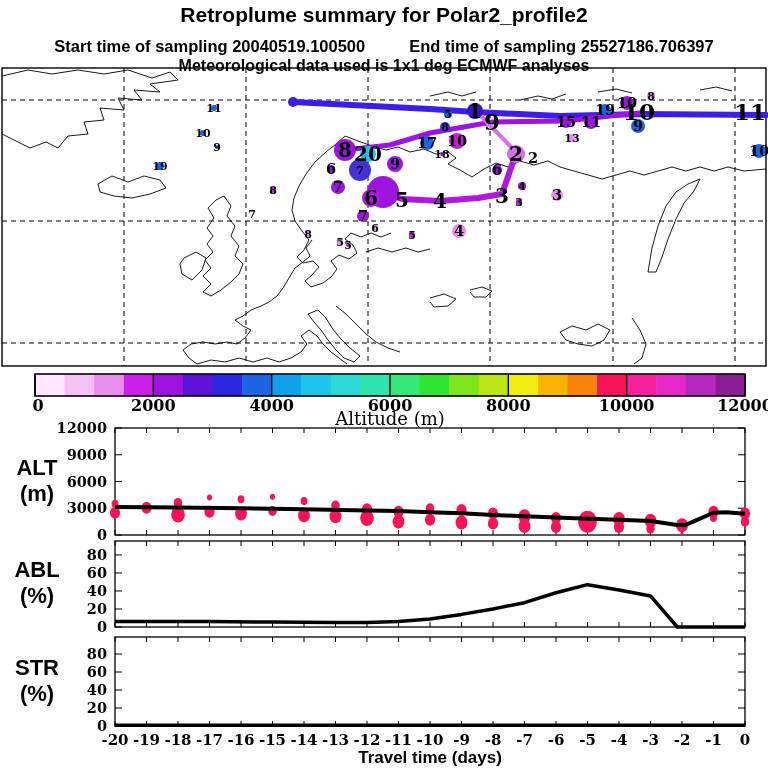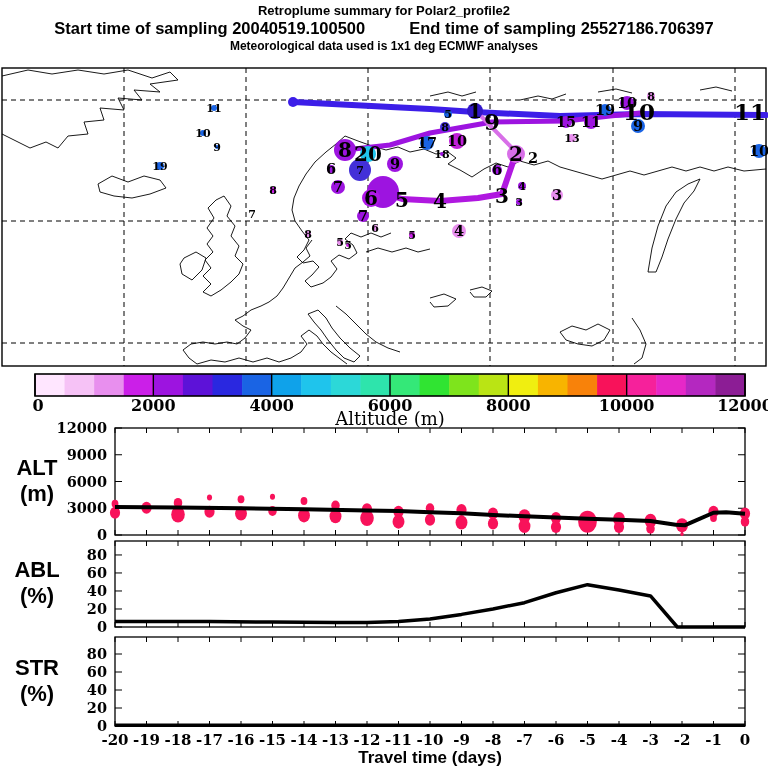--- a/index.html
+++ b/index.html
@@ -1,21 +1,21 @@
 <!DOCTYPE html>
 <html><head>
 <meta charset="utf-8">
 <style>
   html,body{margin:0;padding:0;background:#fff;}
   #page{position:relative;width:768px;height:768px;background:#fff;overflow:hidden;
         font-family:"Liberation Sans",sans-serif;color:#000;}
   #hdr{position:absolute;top:0;left:0;width:768px;z-index:2;text-align:center;}
-  #hdr .t1{font-size:13px;font-weight:bold;margin-top:3px;}
-  #hdr .t2{display:flex;justify-content:center;gap:44px;font-size:16.5px;font-weight:bold;margin-top:1px;}
-  #hdr .t3{font-size:12px;font-weight:bold;margin-top:1px;}
+  #hdr .t1{font-size:21px;font-weight:bold;margin-top:3px;}
+  #hdr .t2{display:flex;justify-content:center;gap:44px;font-size:16.5px;font-weight:bold;margin-top:10px;}
+  #hdr .t3{font-size:16px;font-weight:bold;margin-top:1px;}
   svg{position:absolute;top:0;left:0;}
   .ms{font:bold 11px "DejaVu Serif",serif}
   .mm{font:bold 14.5px "DejaVu Serif",serif}
   .ml{font:bold 20px "DejaVu Serif",serif}
   .mx{font:bold 23px "DejaVu Serif",serif}
   .tick{font:bold 14.5px "DejaVu Serif",serif}
   .xtick{font:bold 15px "DejaVu Serif",serif}
   .cbl{font:bold 16px "DejaVu Serif",serif}
   .cbt{font:18px "DejaVu Serif",serif}
   .plab{font:bold 22px "Liberation Sans",sans-serif}

